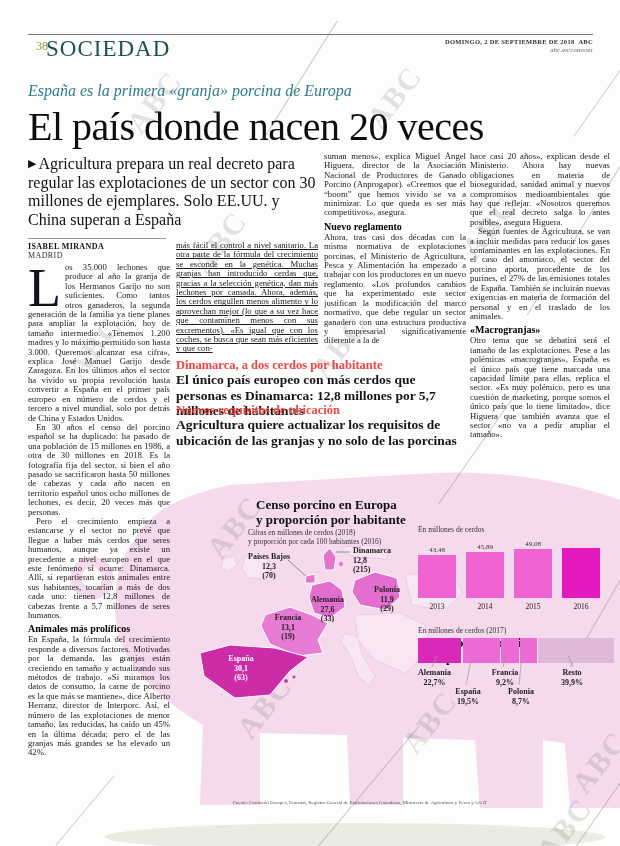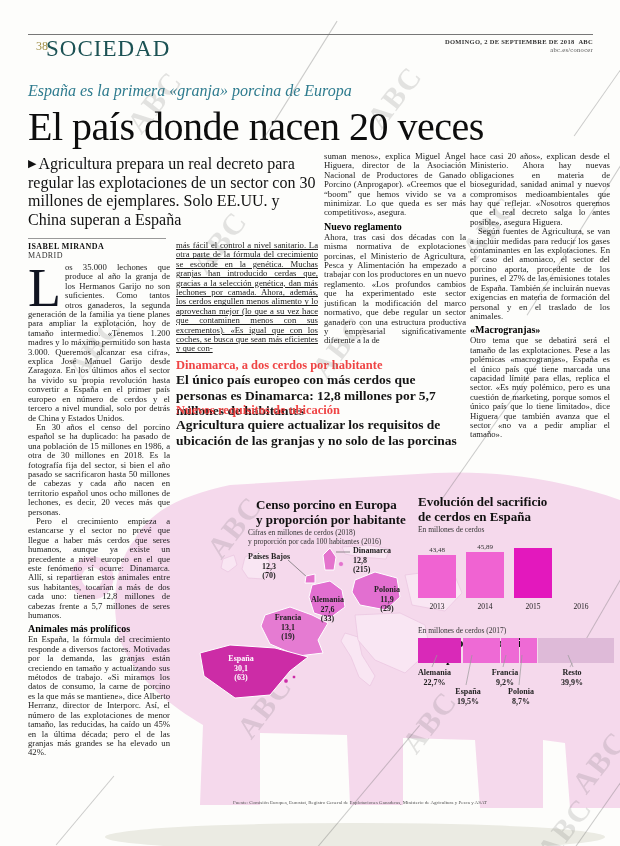--- a/index.html
+++ b/index.html
@@ -188,33 +188,34 @@
     <span>Francia</span><br>
     <span>13,1</span><br>
     <span>(19)</span>
   </div>
   <div class="abs map-label light" style="left:216px;top:654px;width:50px;z-index:2;">
     <span>España</span><br>
     <span>30,1</span><br>
     <span>(63)</span>
   </div>
 
-  <div class="abs ig-title" style="left:418px;top:495px;z-index:2;">
-    <span>Evolución del sacrificio</span><br><span>de cerdos en España</span>
-  </div>
   <div class="abs ig-sub" style="left:418px;top:526px;z-index:2;">En millones de cerdos</div>
 
   <div class="abs bar-chart" style="left:418px;top:536px;z-index:2;">
     <div class="bar-col">
       <div class="bar-value">43,48</div>
         <div class="bar" style="height: 43.48px;"></div>
     </div>
     <div class="bar-col">
       <div class="bar-value">45,89</div>
         <div class="bar" style="height: 45.89px;"></div>
+    </div>
+    <div class="bar-col">
+      <div class="bar-value">49,08</div>
+        <div class="bar" style="height: 49.08px;"></div>
     </div>
     <div class="bar-col">
       <div class="bar hl" style="height: 50.07px;"></div>
     </div>
   </div>
   <div class="abs bar-years" style="left:418px;top:600px;z-index:2;">
     <div class="bar-year">2013</div>
     <div class="bar-year">2014</div>
     <div class="bar-year">2015</div>
     <div class="bar-year">2016</div>

